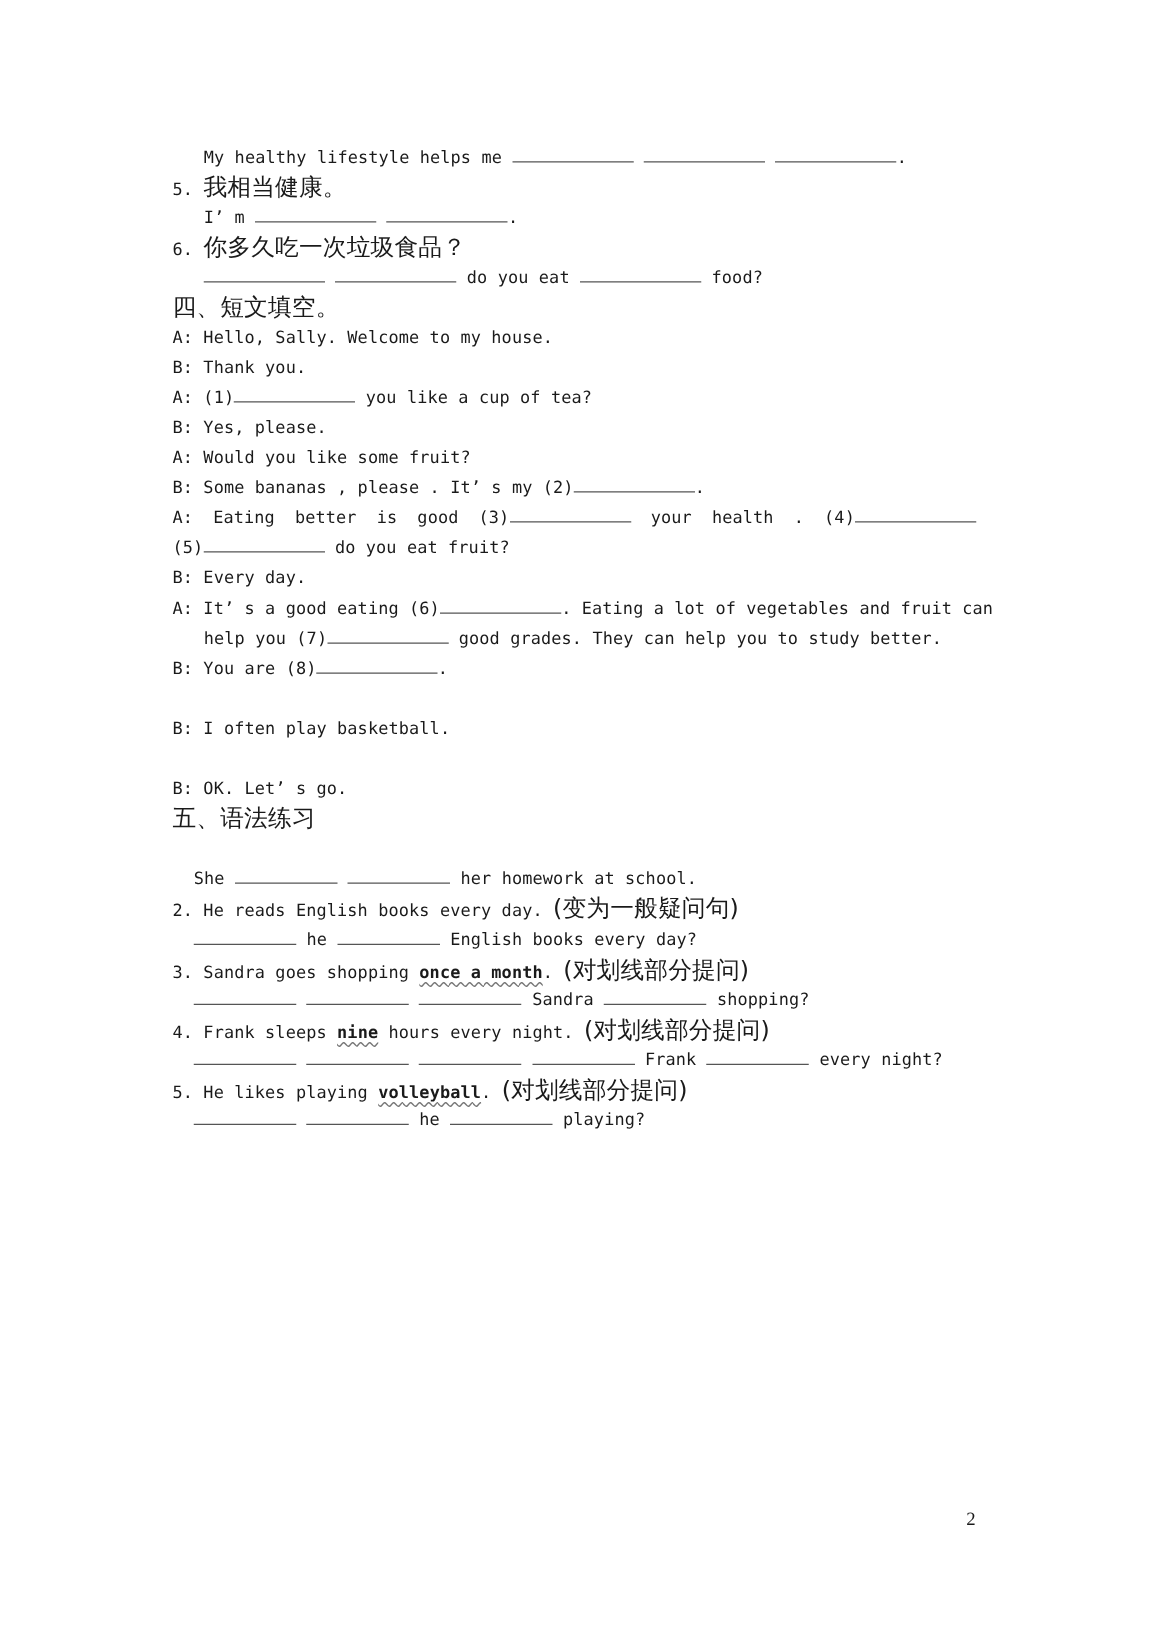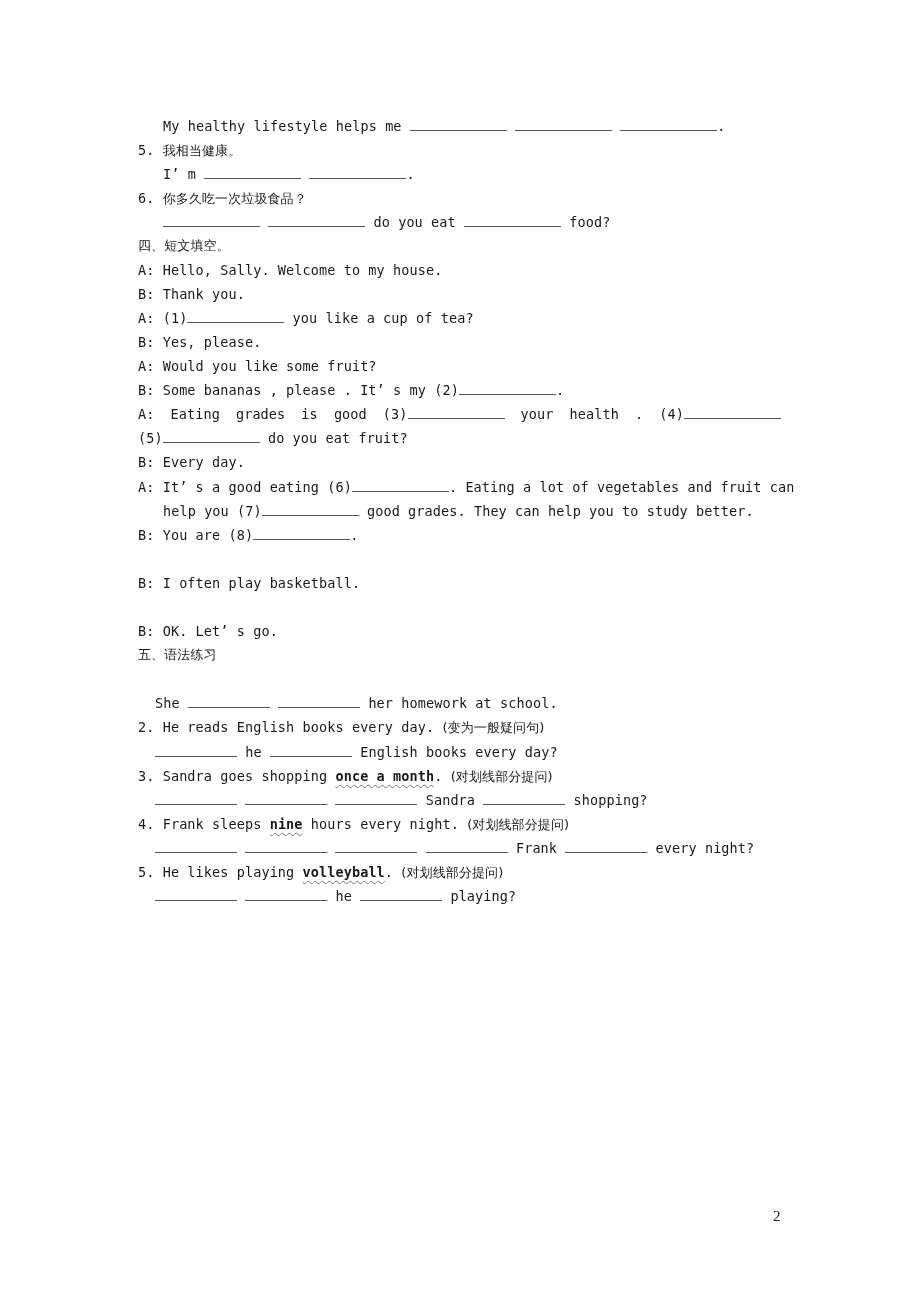--- a/index.html
+++ b/index.html
@@ -6,21 +6,21 @@
   body { width: 920px; height: 1302px; position: relative; overflow: hidden;
          font-family: "DejaVu Sans Mono", "Liberation Mono", monospace; color: #1a1a1a; }
   .page { position: absolute; left: 0; top: 0; width: 828px; height: 1302px; }
   .line { position: absolute; left: 138px; font-size: 13.5px; line-height: 18px; white-space: pre; letter-spacing: 0.1px; }
   .ind { left: 163px; }
   .ind2 { left: 155px; }
   .blank { display: inline-block; border-bottom: 1px solid #555; height: 12px; vertical-align: baseline; }
   .b97 { width: 97px; }
   .b82 { width: 82px; }
   .wavy { text-decoration: underline wavy #777; text-underline-offset: 3px; text-decoration-thickness: 1px; font-weight: bold; }
-  .cn { font-family: "DejaVu Sans", sans-serif; font-size: 13px; }
+  .cn { font-family: "DejaVu Sans", sans-serif; font-size: 19px; }
   .pagenum { position: absolute; left: 773px; top: 1208px; font-family: "Liberation Serif", serif; font-size: 15px; }
   .just { display: flex; justify-content: space-between; width: 643px; }
 </style>
 </head>
 <body>
 
 <div class="page">
 
   <div class="line ind" style="top:117px"><span>My healthy lifestyle helps me</span> <span class="blank b97"></span> <span class="blank b97"></span> <span class="blank b97"></span>.</div>
 
@@ -34,21 +34,21 @@
   <div class="line" style="top:261px">A: Hello, Sally. Welcome to my house.</div>
   <div class="line" style="top:285px">B: Thank you.</div>
   <div class="line" style="top:309px"><span>A: (1)</span><span class="blank b97"></span><span> you like a cup of tea?</span></div>
   <div class="line" style="top:333px">B: Yes, please.</div>
   <div class="line" style="top:357px">A: Would you like some fruit?</div>
   <div class="line" style="top:381px"><span>B: Some bananas , please . It’ s my (2)</span><span class="blank b97"></span>.</div>
 
   <div class="line just" style="top:405px">
     <span>A:</span>
     <span>Eating</span>
-    <span>grades</span>
+    <span>better</span>
     <span>is</span>
     <span>good</span>
     <span><span>(3)</span><span class="blank b97"></span></span>
     <span>your</span>
     <span>health</span>
     <span>.</span>
     <span><span>(4)</span><span class="blank b97"></span></span>
   </div>
 
   <div class="line" style="top:429px"><span>(5)</span><span class="blank b97"></span><span> do you eat fruit?</span></div>

